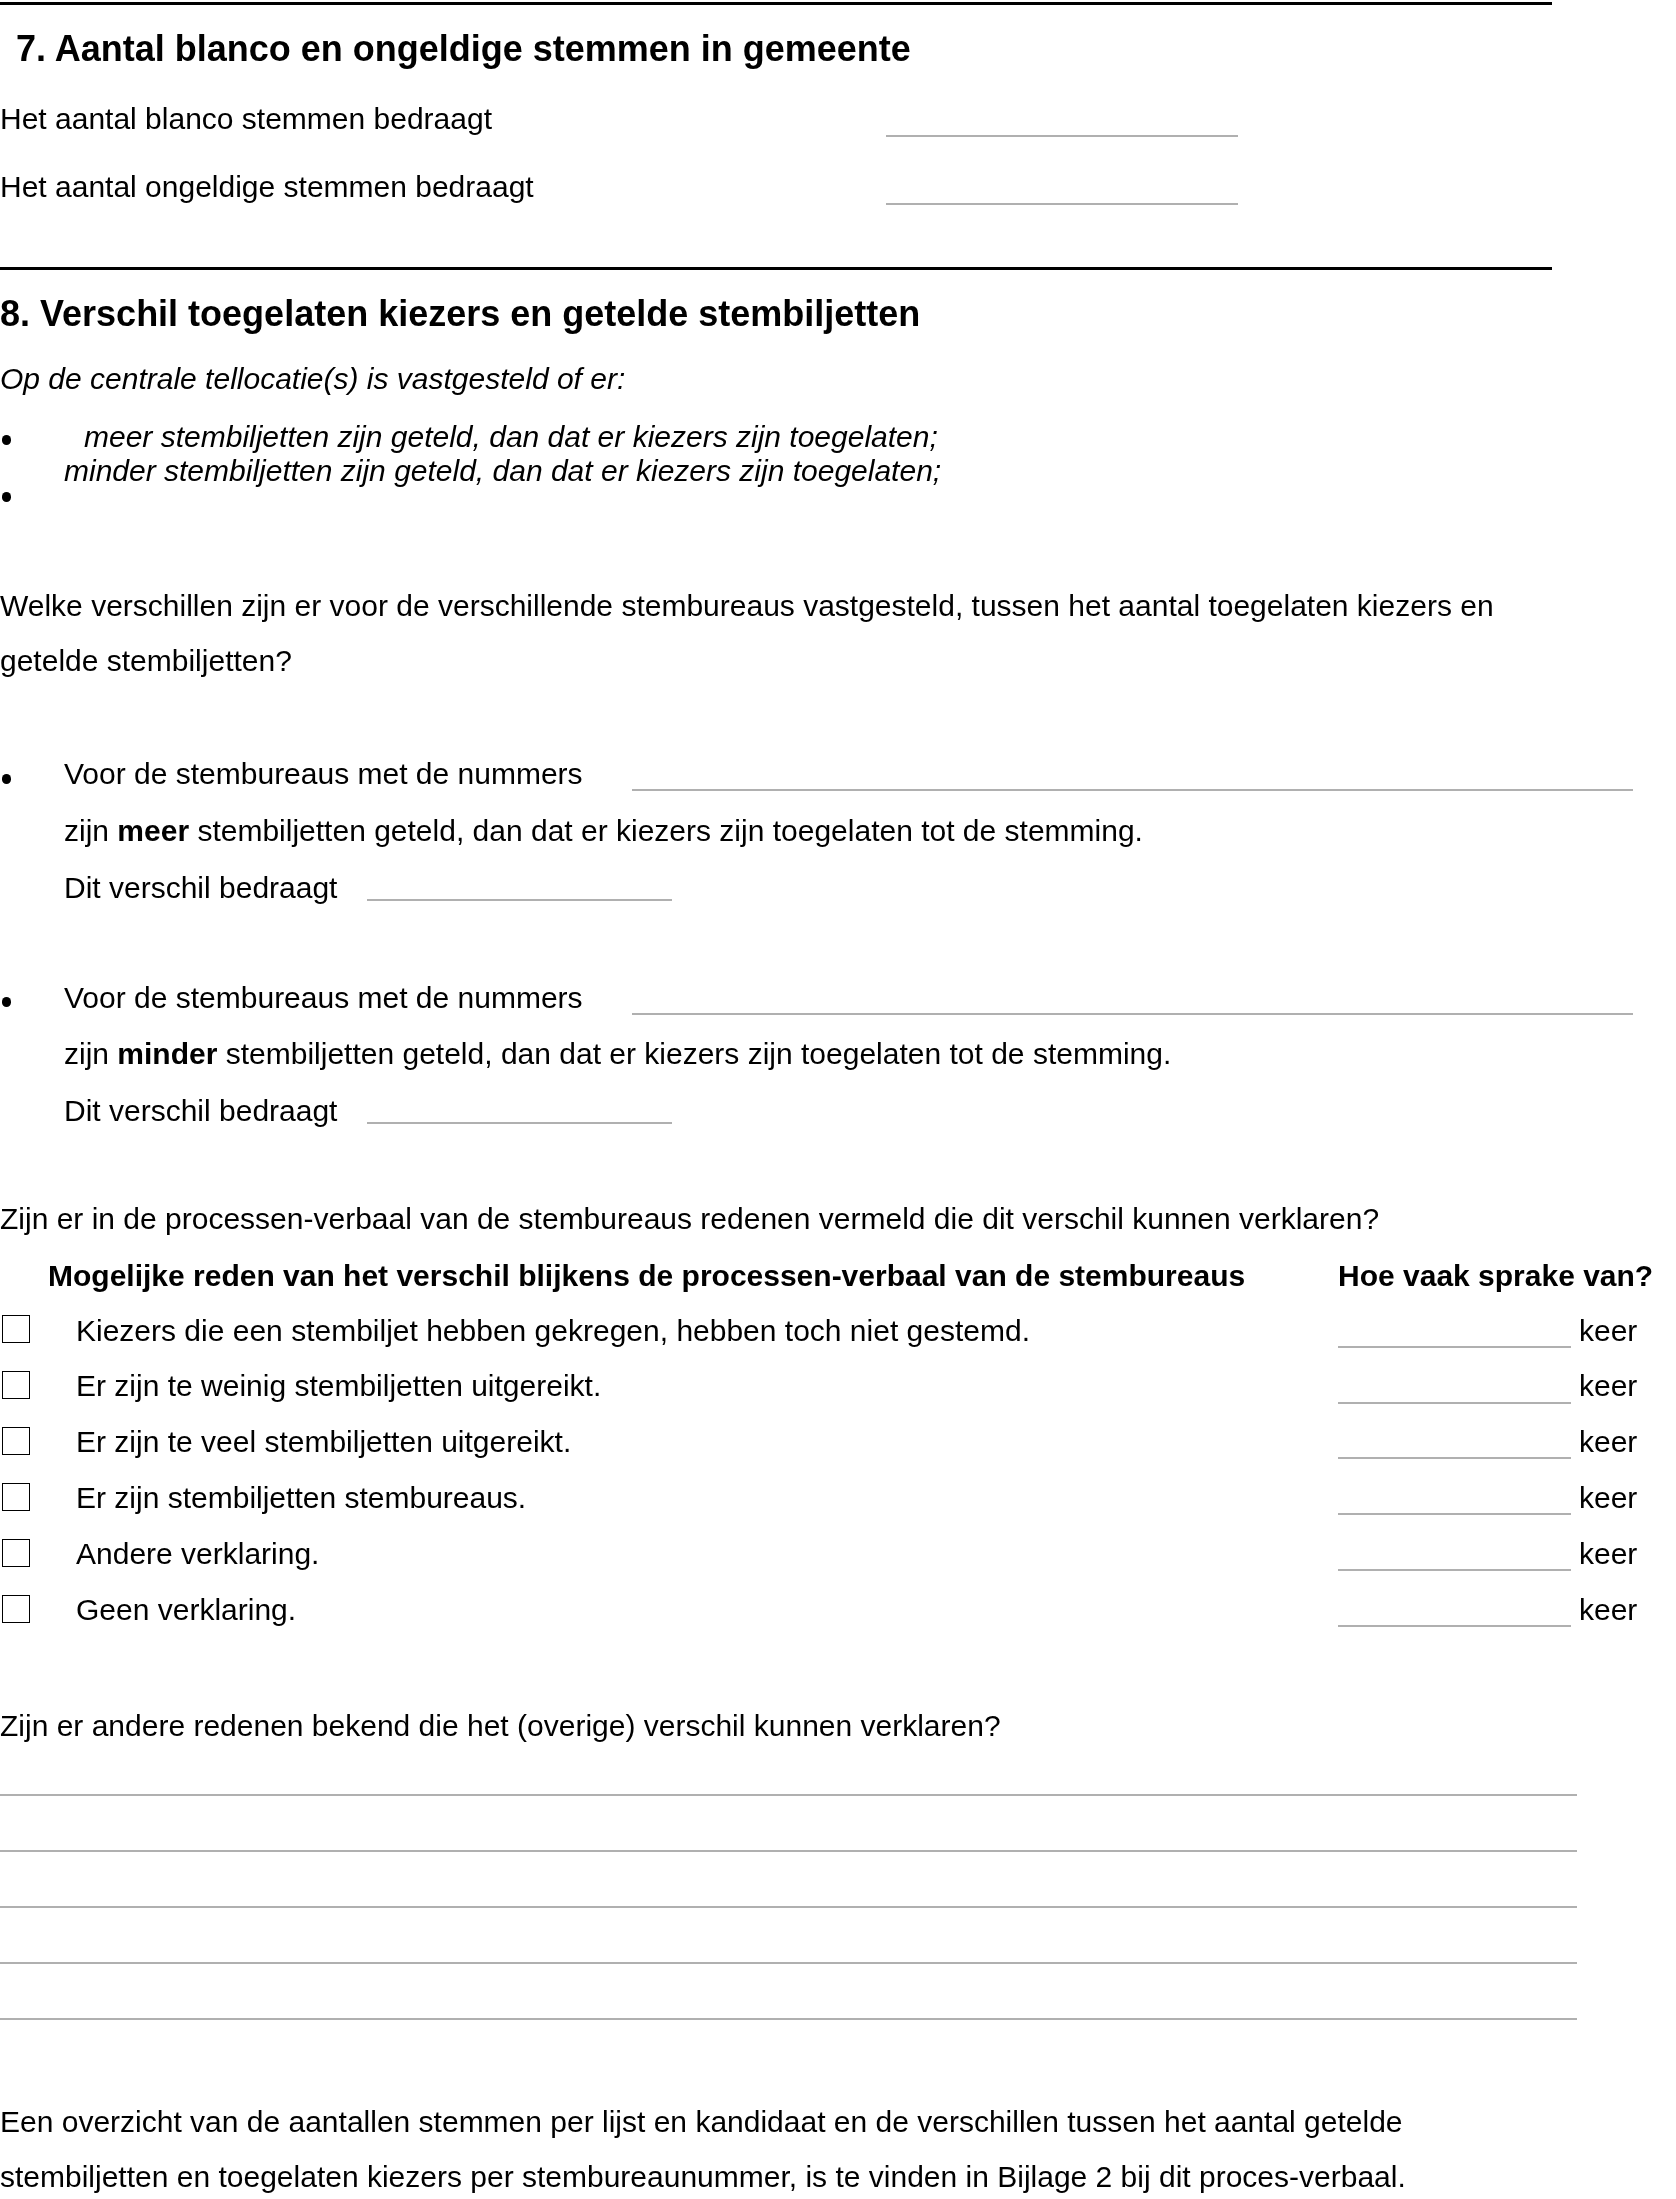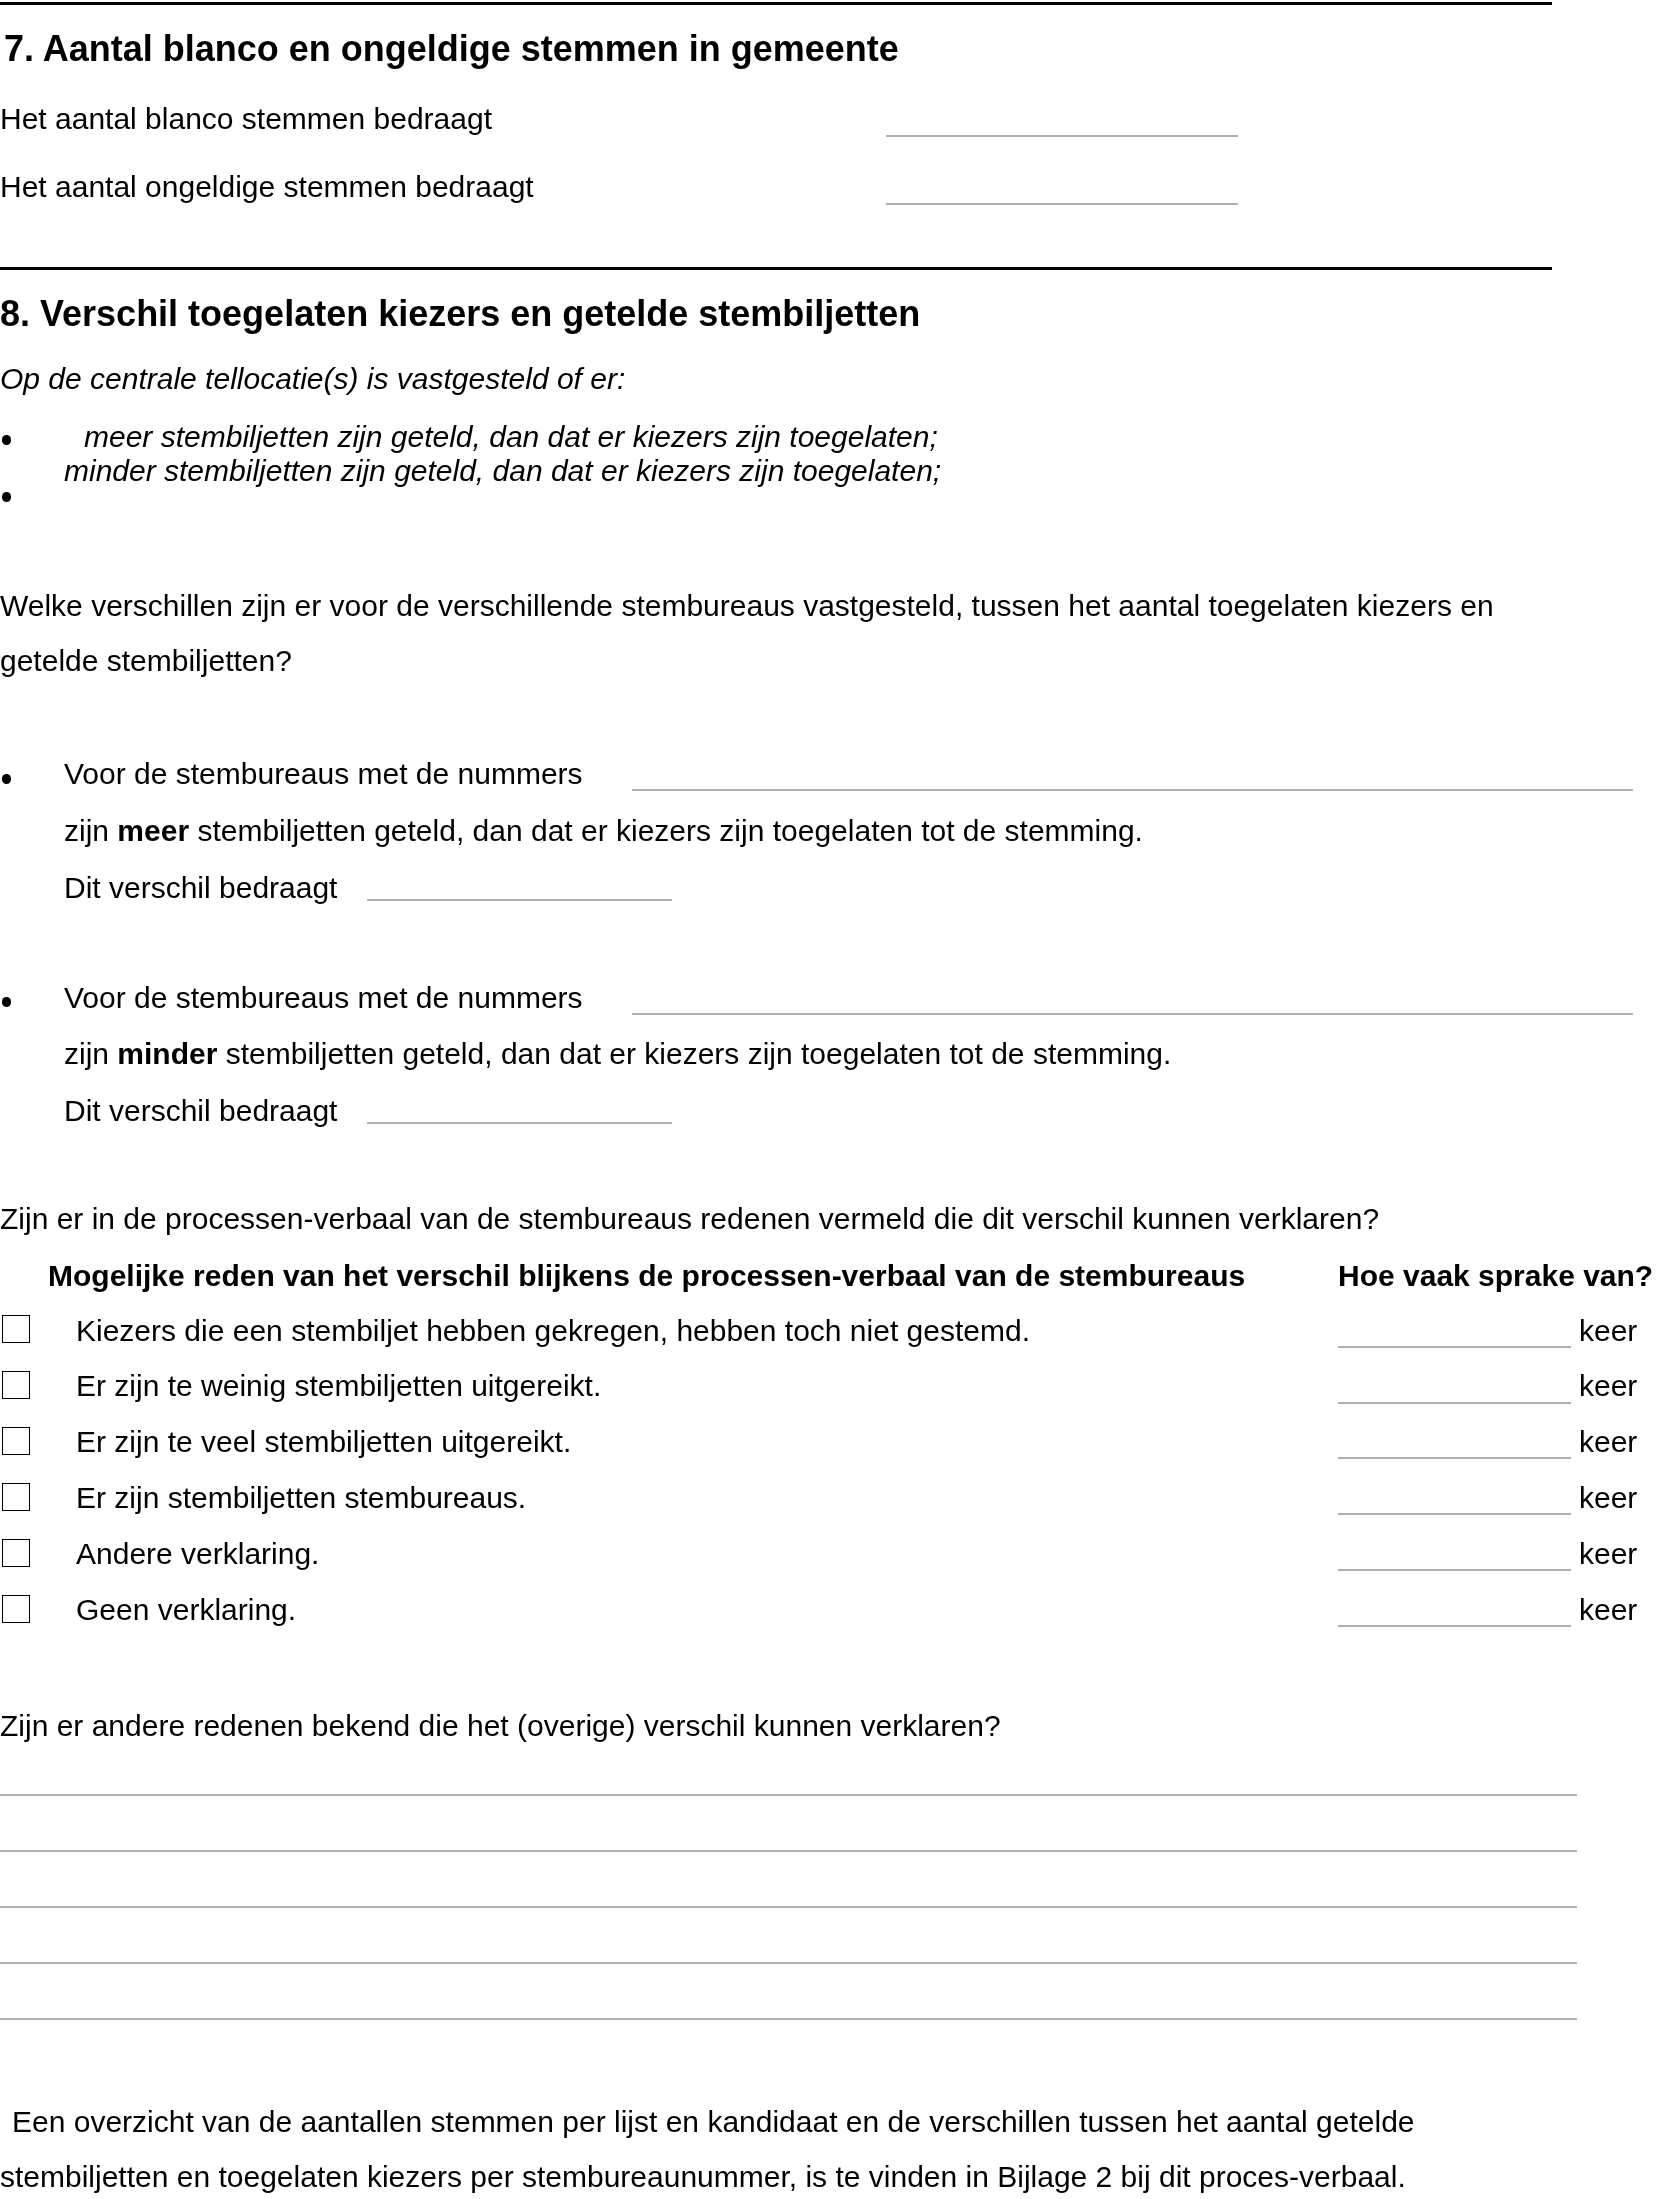--- a/index.html
+++ b/index.html
@@ -18,21 +18,21 @@
     .field { position: absolute; height: 1.9px; background: #b0b0b0; border: none; padding: 0; }
     .bullet { position: absolute; left: 1.9px; width: 9.5px; height: 9.5px; border-radius: 50%; background: #000; }
     .cb { position: absolute; left: 1.9px; width: 28px; height: 28px; border: 1.9px solid #000; box-sizing: border-box; background: #fff; cursor: pointer; }
     .wline { position: absolute; left: 0; width: 1577px; height: 1.9px; background: #b0b0b0; }
   </style>
 </head>
 <body>
 
 <div class="rule" style="top:1.9px;"></div>
 
-<div class="abs h" style="left:4px; top:28px;">7. Aantal blanco en ongeldige stemmen in gemeente</div>
+<div class="abs h" style="left:16px; top:28px;">7. Aantal blanco en ongeldige stemmen in gemeente</div>
 <div class="abs txt" style="left:0; top:100px;">Het aantal blanco stemmen bedraagt</div>
 <div class="field" style="left:886px; top:135px; width:352px;"></div>
 <div class="abs txt" style="left:0; top:168px;">Het aantal ongeldige stemmen bedraagt</div>
 <div class="field" style="left:886px; top:203px; width:352px;"></div>
 
 <div class="rule" style="top:267px;"></div>
 
 <div class="abs h" style="left:0; top:293px;">8. Verschil toegelaten kiezers en getelde stembiljetten</div>
 <div class="abs txt it" style="left:0; top:360px;">Op de centrale tellocatie(s) is vastgesteld of er:</div>
 
@@ -96,15 +96,15 @@
 </div>
 
 <div class="abs txt u" style="left:0; top:1707px;">Zijn er andere redenen bekend die het (overige) verschil kunnen verklaren?</div>
 
 <div class="wline" style="top:1794px;"></div>
 <div class="wline" style="top:1850px;"></div>
 <div class="wline" style="top:1906px;"></div>
 <div class="wline" style="top:1962px;"></div>
 <div class="wline" style="top:2018px;"></div>
 
-<div class="abs txt" style="left:12px; top:2103px;text-align:right;">Een overzicht van de aantallen stemmen per lijst en kandidaat en de verschillen tussen het aantal getelde</div>
+<div class="abs txt" style="left:0; top:2103px;text-align:right;">Een overzicht van de aantallen stemmen per lijst en kandidaat en de verschillen tussen het aantal getelde</div>
 <div class="abs txt" style="left:0; top:2158px;">stembiljetten en toegelaten kiezers per stembureaunummer, is te vinden in Bijlage 2 bij dit proces-verbaal.</div>
 
 
 </body></html>

